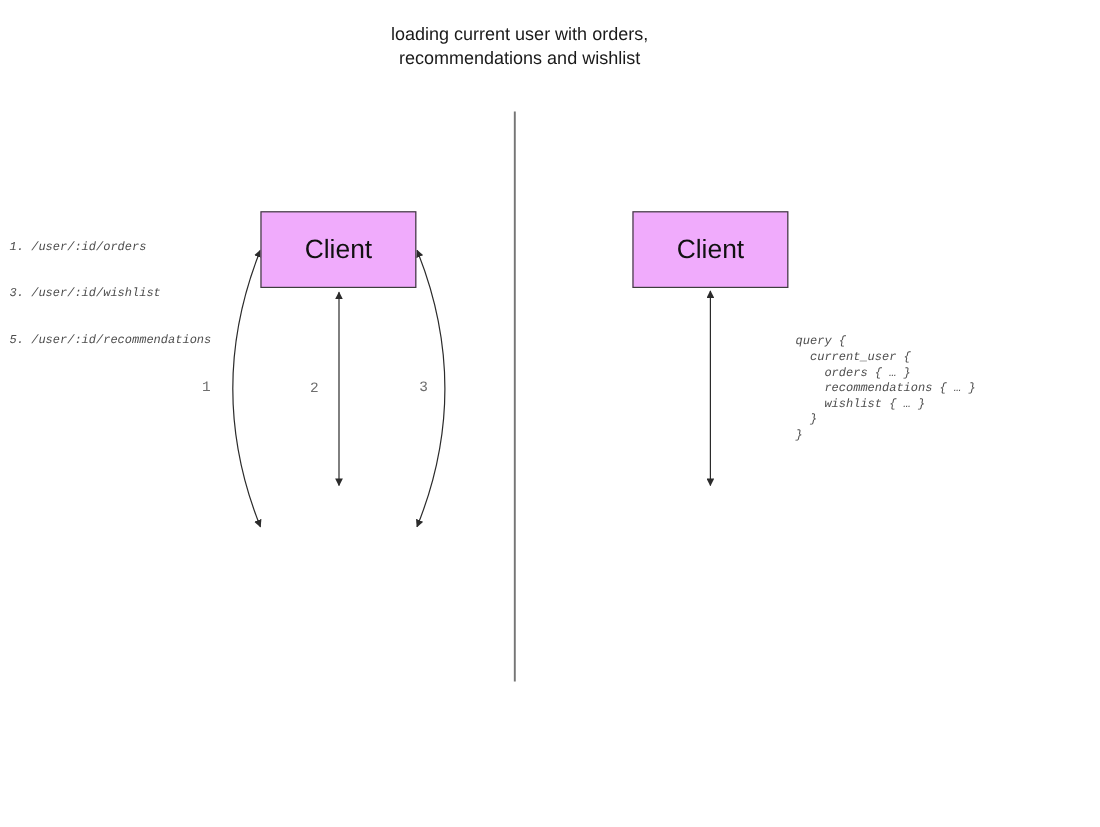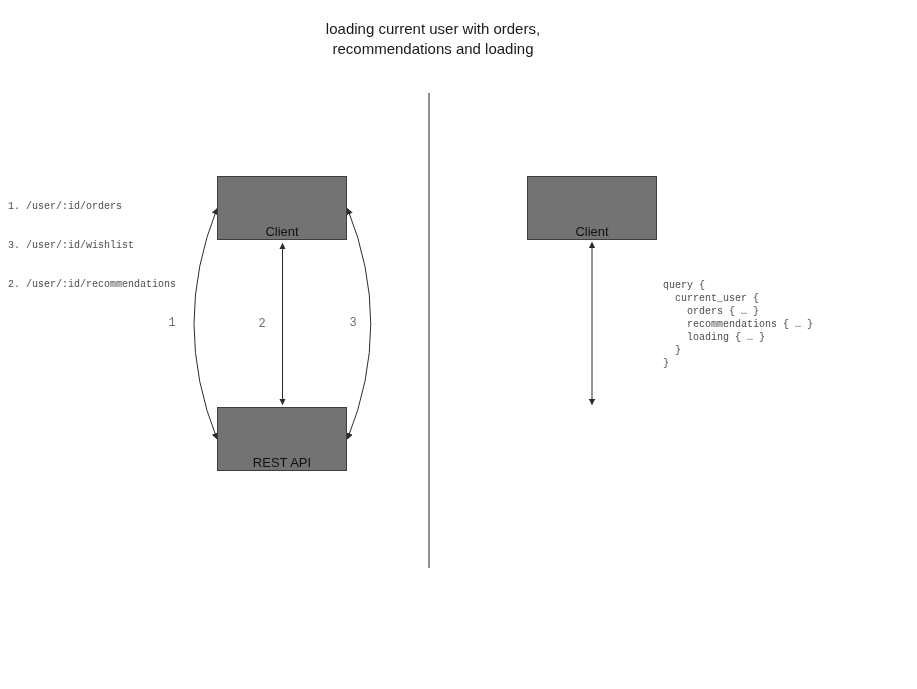--- a/index.html
+++ b/index.html
@@ -22,34 +22,35 @@
     color: #1a1a1a;
   }
   .mono-block {
     position: absolute;
     font-family: "Liberation Mono", "DejaVu Sans Mono", monospace;
     font-size: 10px;
     line-height: 13px;
     color: #4d4d4d;
     white-space: pre;
     margin: 0;
+    font-style: italic;
   }
   .endpoints { left: 8px; top: 174px; }
   .endpoint-line { white-space: pre; }
   .query { left: 663px; top: 279px; }
   .node-box {
     position: absolute;
     width: 130px;
     height: 64px;
-    background: #737373;
+    background: #f0abfc;
     border: 1px solid #3d3d3d;
     display: flex;
-    align-items: flex-end;
+    align-items: center;
     justify-content: center;
-    font-size: 13px;
+    font-size: 22px;
     color: #111111;
     box-sizing: border-box;
   }
   .box-client-left  { left: 217px; top: 176px; }
   .box-rest-api     { left: 217px; top: 407px; }
   .box-client-right { left: 527px; top: 176px; }
   .box-graphql-api  { left: 527px; top: 406px; }
   .arrow-num {
     position: absolute;
     width: 16px;
@@ -82,47 +83,44 @@
     </defs>
     <line x1="429" y1="93" x2="429" y2="568" stroke="#757575" stroke-width="1.6"></line>
     <path d="M217 208.5 Q171 324 217 439" fill="none" stroke="#2b2b2b" stroke-width="1" marker-start="url(#ah)" marker-end="url(#ah)"></path>
     <path d="M282.5 243.5 L282.5 404.5" fill="none" stroke="#2b2b2b" stroke-width="1" marker-start="url(#ah)" marker-end="url(#ah)"></path>
     <path d="M347.5 208.5 Q394 324 347.5 439" fill="none" stroke="#2b2b2b" stroke-width="1" marker-start="url(#ah)" marker-end="url(#ah)"></path>
     <path d="M592 242.5 L592 404.5" fill="none" stroke="#2b2b2b" stroke-width="1" marker-start="url(#ah)" marker-end="url(#ah)"></path>
   </svg>
 
   <div class="title">
     <div>loading current user with orders,</div>
-    <div>recommendations and loading</div>
+    <div>recommendations and wishlist</div>
   </div>
 
   <div class="mono-block endpoints">
     <div class="endpoint-line">1. /user/:id/orders</div>
     <div class="endpoint-line">3. /user/:id/wishlist</div>
-    <div class="endpoint-line">2. /user/:id/recommendations</div>
+    <div class="endpoint-line">5. /user/:id/recommendations</div>
   </div>
 
   <div class="node-box box-client-left">
     <span>Client</span>
   </div>
 
-  <div class="node-box box-rest-api">
-    <span>REST API</span>
-  </div>
 
   <div class="arrow-num num-1">1</div>
   <div class="arrow-num num-2">2</div>
   <div class="arrow-num num-3">3</div>
 
   <div class="node-box box-client-right">
     <span>Client</span>
   </div>
 
 
   <pre class="mono-block query">query {
   current_user {
     orders { … }
     recommendations { … }
-    loading { … }
+    wishlist { … }
   }
 }</pre>
 
 </div>
 
 </body></html>

